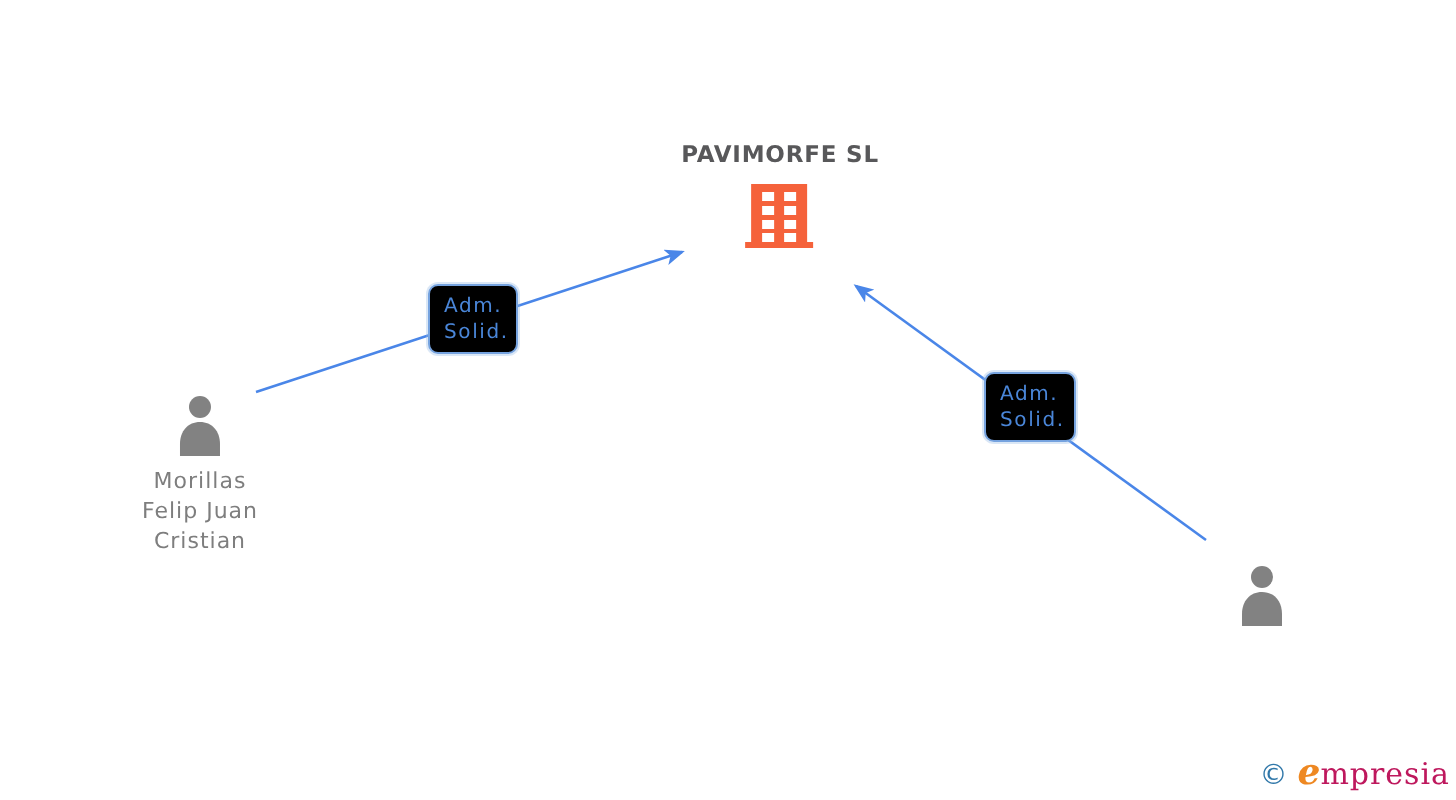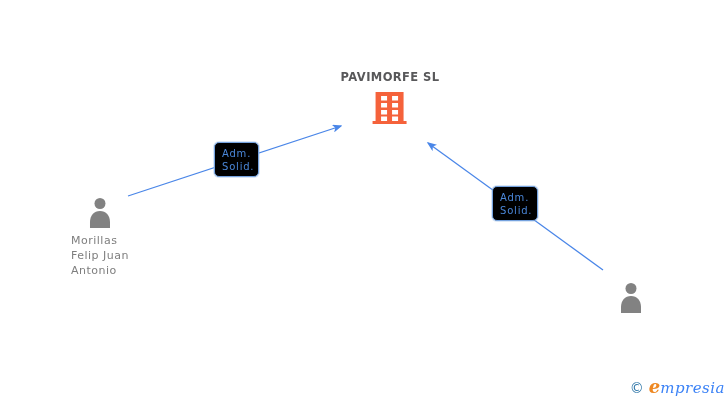--- a/index.html
+++ b/index.html
@@ -21,21 +21,21 @@
   }
   .company-node { left: 390px; top: 70px; transform: translateX(-50%); }
   .company-title {
     font-size: 11.5px; font-weight: bold; color: #58585A;
     letter-spacing: 0.4px; white-space: nowrap;
     margin-bottom: 8px;
   }
   .person-label {
     margin-top: 5px;
     font-size: 11px; color: #7E7E7E;
-    line-height: 15px;
+    text-align: center; line-height: 15px;
     letter-spacing: 0.5px;
     white-space: nowrap;
   }
   .person-node-1 { left: 100px; top: 198px; transform: translateX(-50%); }
   .person-node-2 { left: 631px; top: 283px; transform: translateX(-50%); }
 
   .edge-label {
     position: absolute;
     background: #000000;
     border: 1px solid #76A3DF;
@@ -58,21 +58,21 @@
     font-family: "DejaVu Serif", "Liberation Serif", serif;
   }
   .copyright-sym {
     color: #3178A9; font-size: 14px; margin-right: 5px;
     font-family: "DejaVu Sans", sans-serif;
   }
   .brand-e {
     color: #EE8822; font-style: italic; font-weight: bold; font-size: 18px;
   }
   .brand-rest {
-    color: #3b82f6; font-style: italic; font-size: 15px; letter-spacing: 0.5px;
+    color: #be185d; font-size: 15px; letter-spacing: 0.5px;
   }
 </style>
 </head>
 <body>
 
 <div class="canvas">
 
   <svg class="edges" width="728" height="400" viewBox="0 0 728 400">
     <defs>
       <marker id="arrow" markerWidth="10" markerHeight="8" refX="8.5" refY="4" orient="auto" markerUnits="userSpaceOnUse">
@@ -100,21 +100,21 @@
   </div>
 
   <div class="node person-node-1">
     <svg width="28" height="30" viewBox="0 0 28 30">
       <circle cx="14" cy="5.5" r="5.5" fill="#828282"></circle>
       <path d="M14,13 C8,13 4,17.5 4,24 L4,30 L24,30 L24,24 C24,17.5 20,13 14,13 Z" fill="#828282"></path>
     </svg>
     <div class="person-label">
       <div>Morillas</div>
       <div>Felip Juan</div>
-      <div>Antonio</div>
+      <div>Cristian</div>
     </div>
   </div>
 
   <div class="node person-node-2">
     <svg width="28" height="30" viewBox="0 0 28 30">
       <circle cx="14" cy="5.5" r="5.5" fill="#828282"></circle>
       <path d="M14,13 C8,13 4,17.5 4,24 L4,30 L24,30 L24,24 C24,17.5 20,13 14,13 Z" fill="#828282"></path>
     </svg>
   </div>
 

